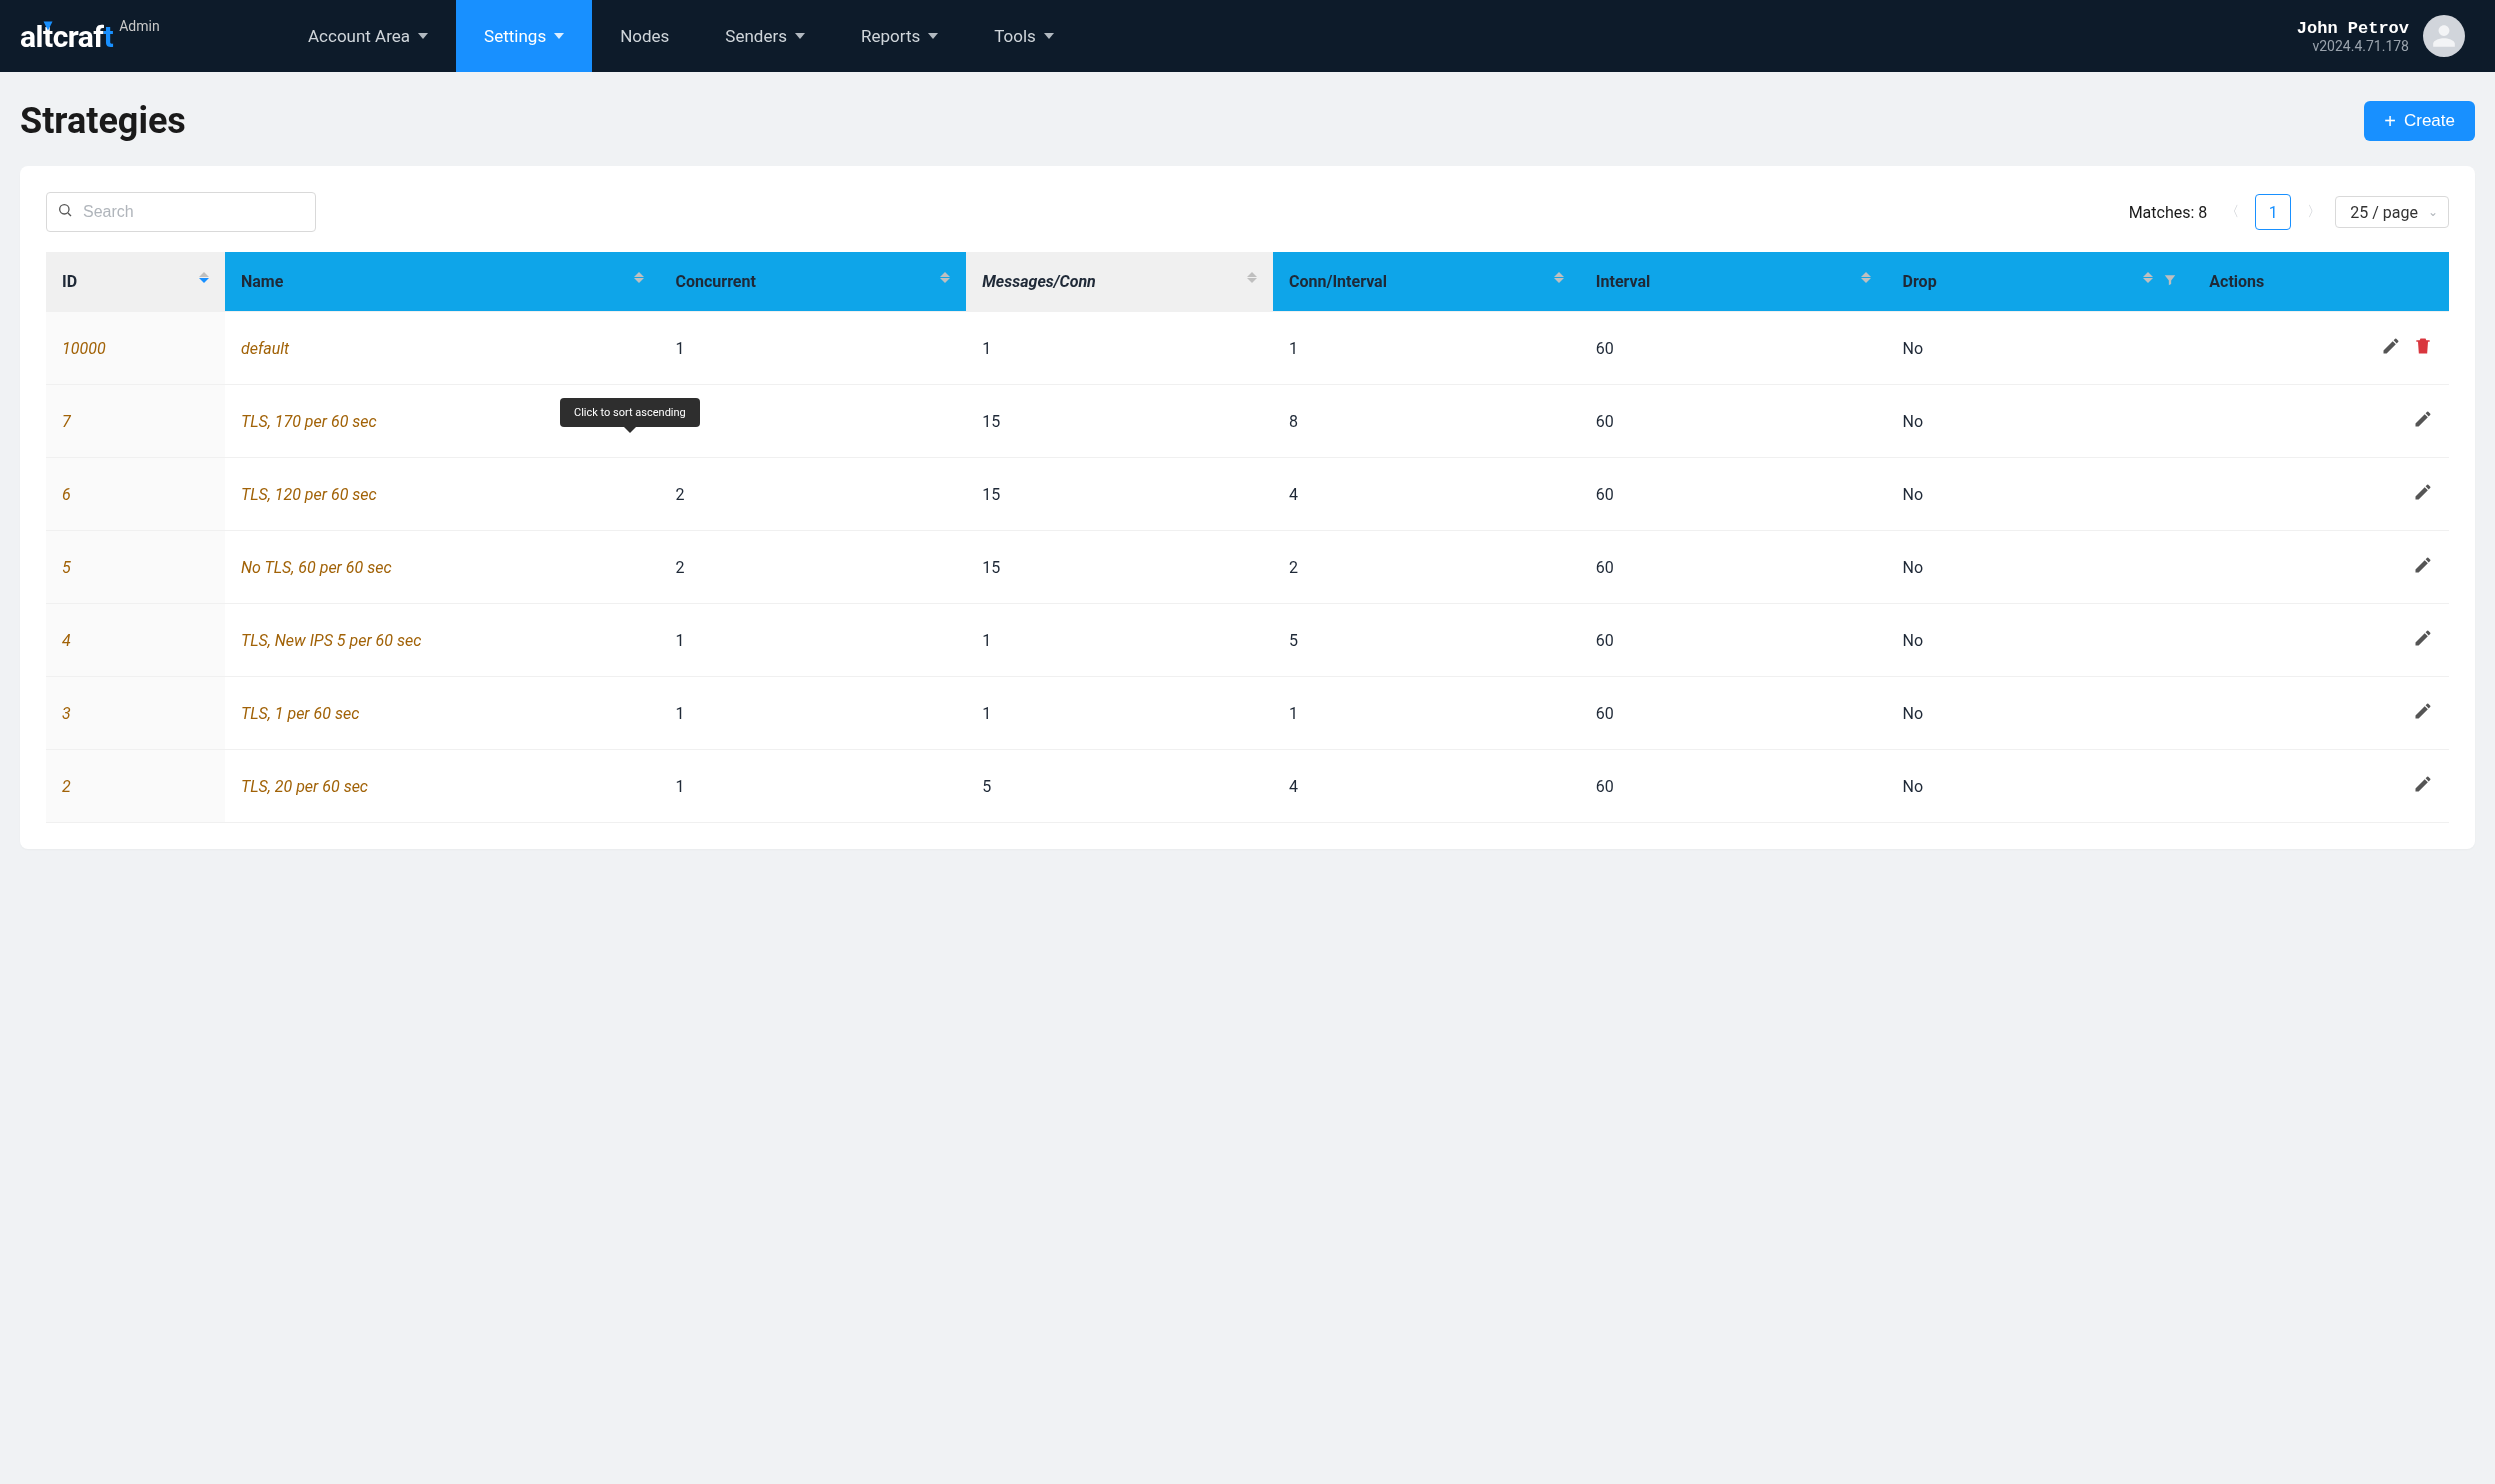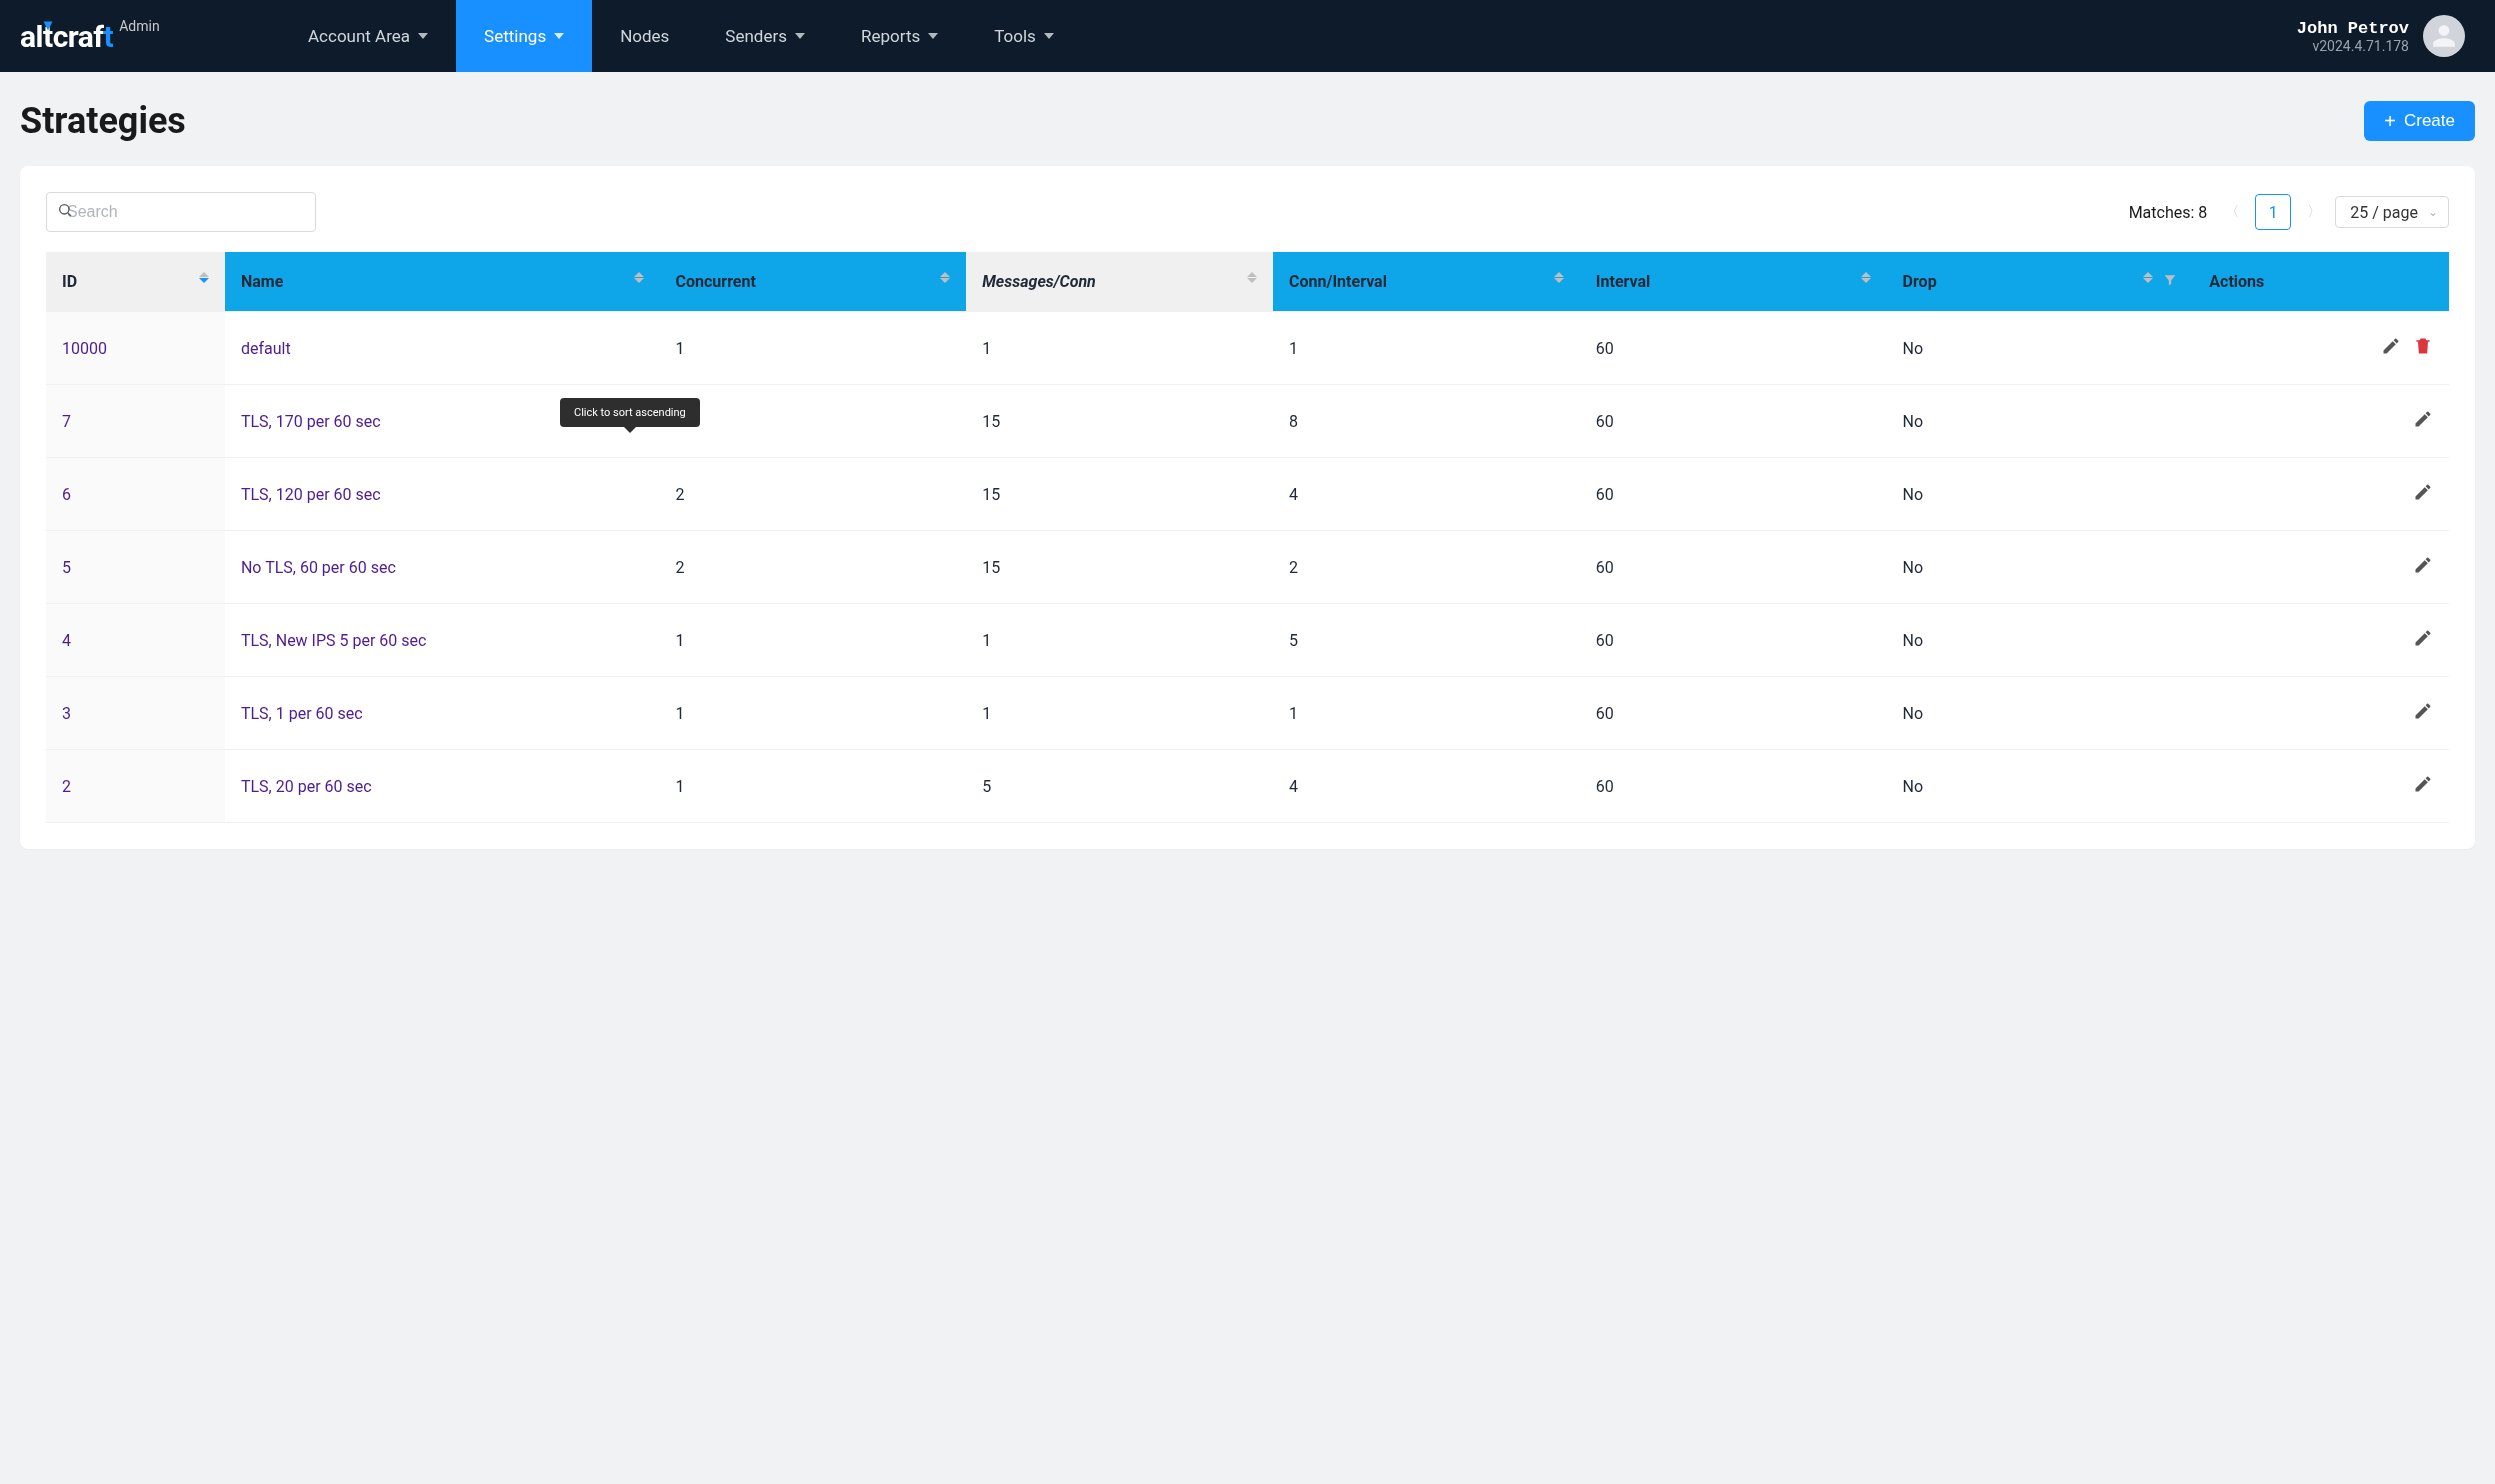--- a/index.html
+++ b/index.html
@@ -90,21 +90,21 @@
 .toolbar {
   display: flex; align-items: center; gap: 14px;
   margin-bottom: 20px;
 }
 .search {
   position: relative; width: 270px;
 }
 .search input {
   width: 100%; height: 40px;
   border: 1px solid #d9d9d9; border-radius: 4px;
-  padding: 0 12px 0 20px; font-size: 16px; color: #0f766e;
+  padding: 0 12px 0 36px; font-size: 16px; color: #0f766e;
 }
 .search input::placeholder { color: #b0b5bb; }
 .search .icon { position: absolute; left: 11px; top: 50%; transform: translateY(-50%); color: #555; }
 .matches { font-size: 16px; color: #1a1a1a; margin-right: 4px; }
 .pager { display: flex; align-items: center; gap: 16px; }
 .pg-arrow { color: #c9ccd1; font-size: 14px; cursor: pointer; }
 .pg-num {
   width: 36px; height: 36px; border: 1px solid #1890ff; color: #1890ff;
   border-radius: 4px; display: flex; align-items: center; justify-content: center;
   font-size: 16px;
@@ -141,21 +141,21 @@
 .sort-ico .dn { border-top: 5px solid #bfbfbf; }
 .sort-ico .dn.active { border-top-color: #1890ff; }
 .filter-ico { color: #bfbfbf; margin-left: 10px; float: right; }
 
 tbody td {
   padding: 24px 16px;
   border-bottom: 1px solid #f0f0f0;
   font-size: 16px;
 }
 tbody td.id-col { background: #fafafa; }
-.link { color: #4c1d95; cursor: pointer; }
+.link { color: #a16207; cursor: pointer; font-style: italic; }
 .actions-cell { text-align: right; white-space: nowrap; }
 .icon-btn { display: inline-flex; width: 20px; height: 20px; cursor: pointer; margin-left: 12px; }
 .icon-btn svg { width: 20px; height: 20px; }
 .edit svg { fill: #555; }
 .del svg { fill: #d9363e; }
 
 .tooltip {
   position: absolute;
   left: 540px; top: 232px;
   background: #2e2e2e; color: #fff;

